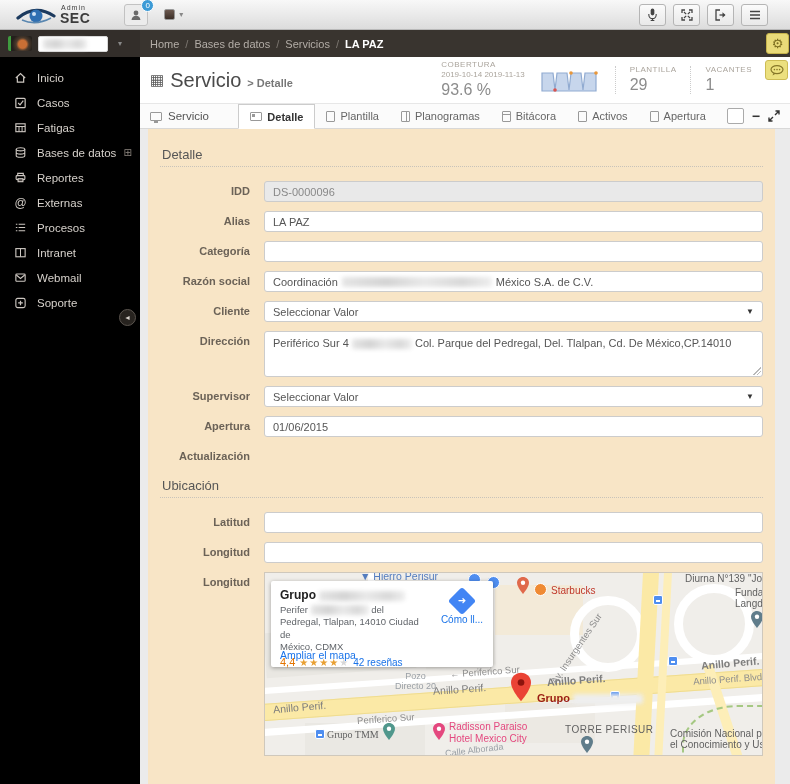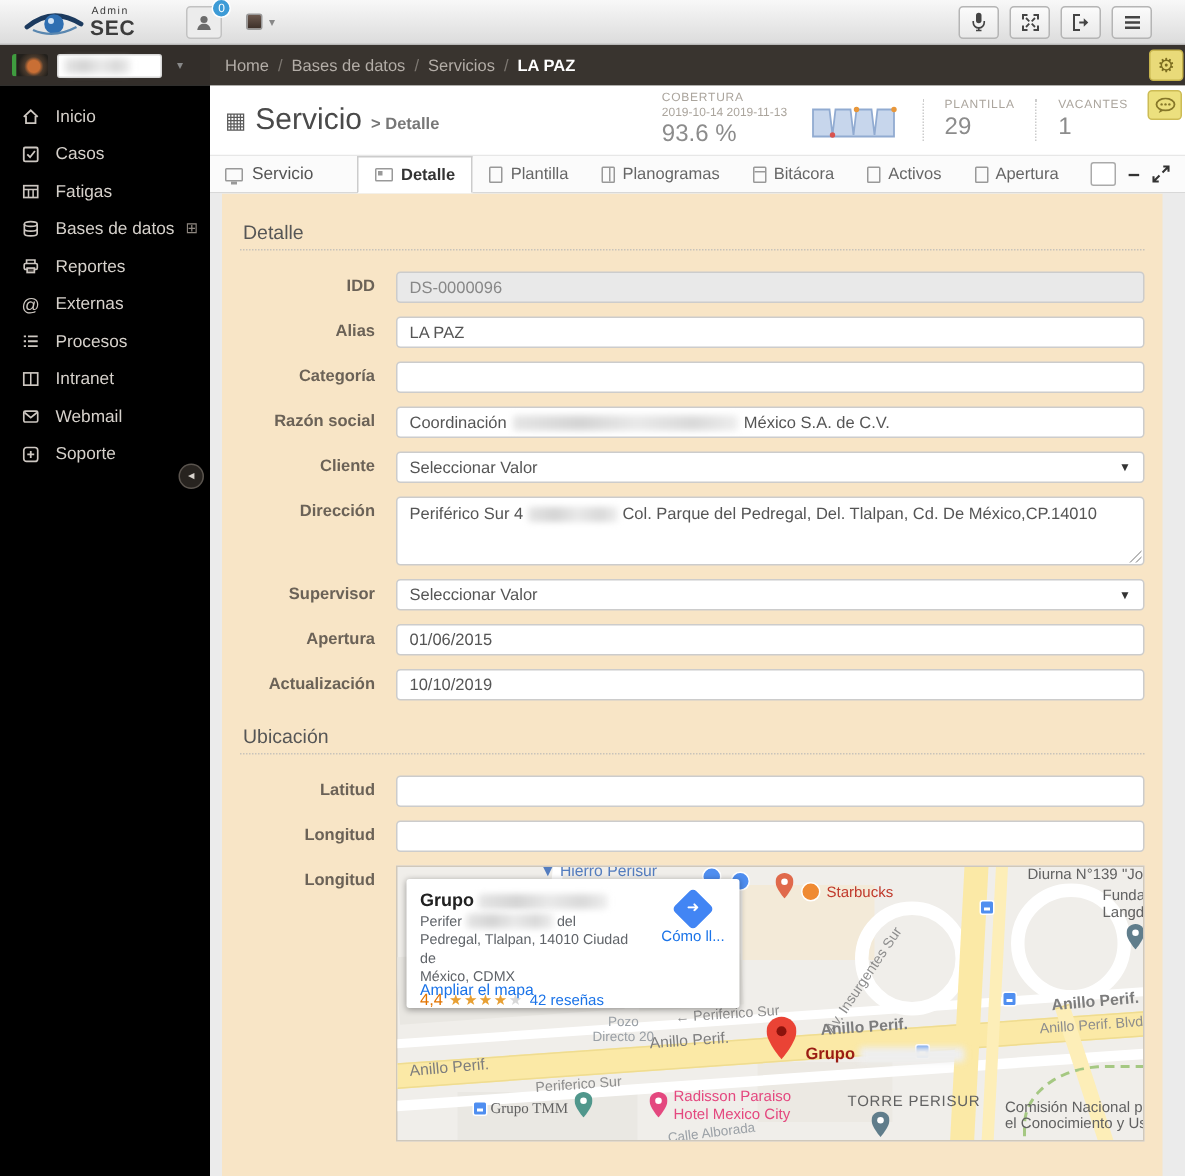--- a/index.html
+++ b/index.html
@@ -418,21 +418,20 @@
           </div>
         </div>
 
         <div class="frow">
           <div class="flabel">Apertura</div>
           <div class="fctrl"><input class="inp" value="01/06/2015" style=""></div>
         </div>
 
         <div class="frow">
           <div class="flabel">Actualización</div>
-          <div class="fctrl"><input class="inp" value="10/10/2019" style=""></div>
         </div>
 
 
         <div class="sect-title" style="margin-top:16px">Ubicación</div>
         <div class="sect-div"></div>
 
         <div class="frow" style="margin-top:14px">
           <div class="flabel">Latitud</div>
           <div class="fctrl"><input class="inp" value="" style=""></div>
         </div>

